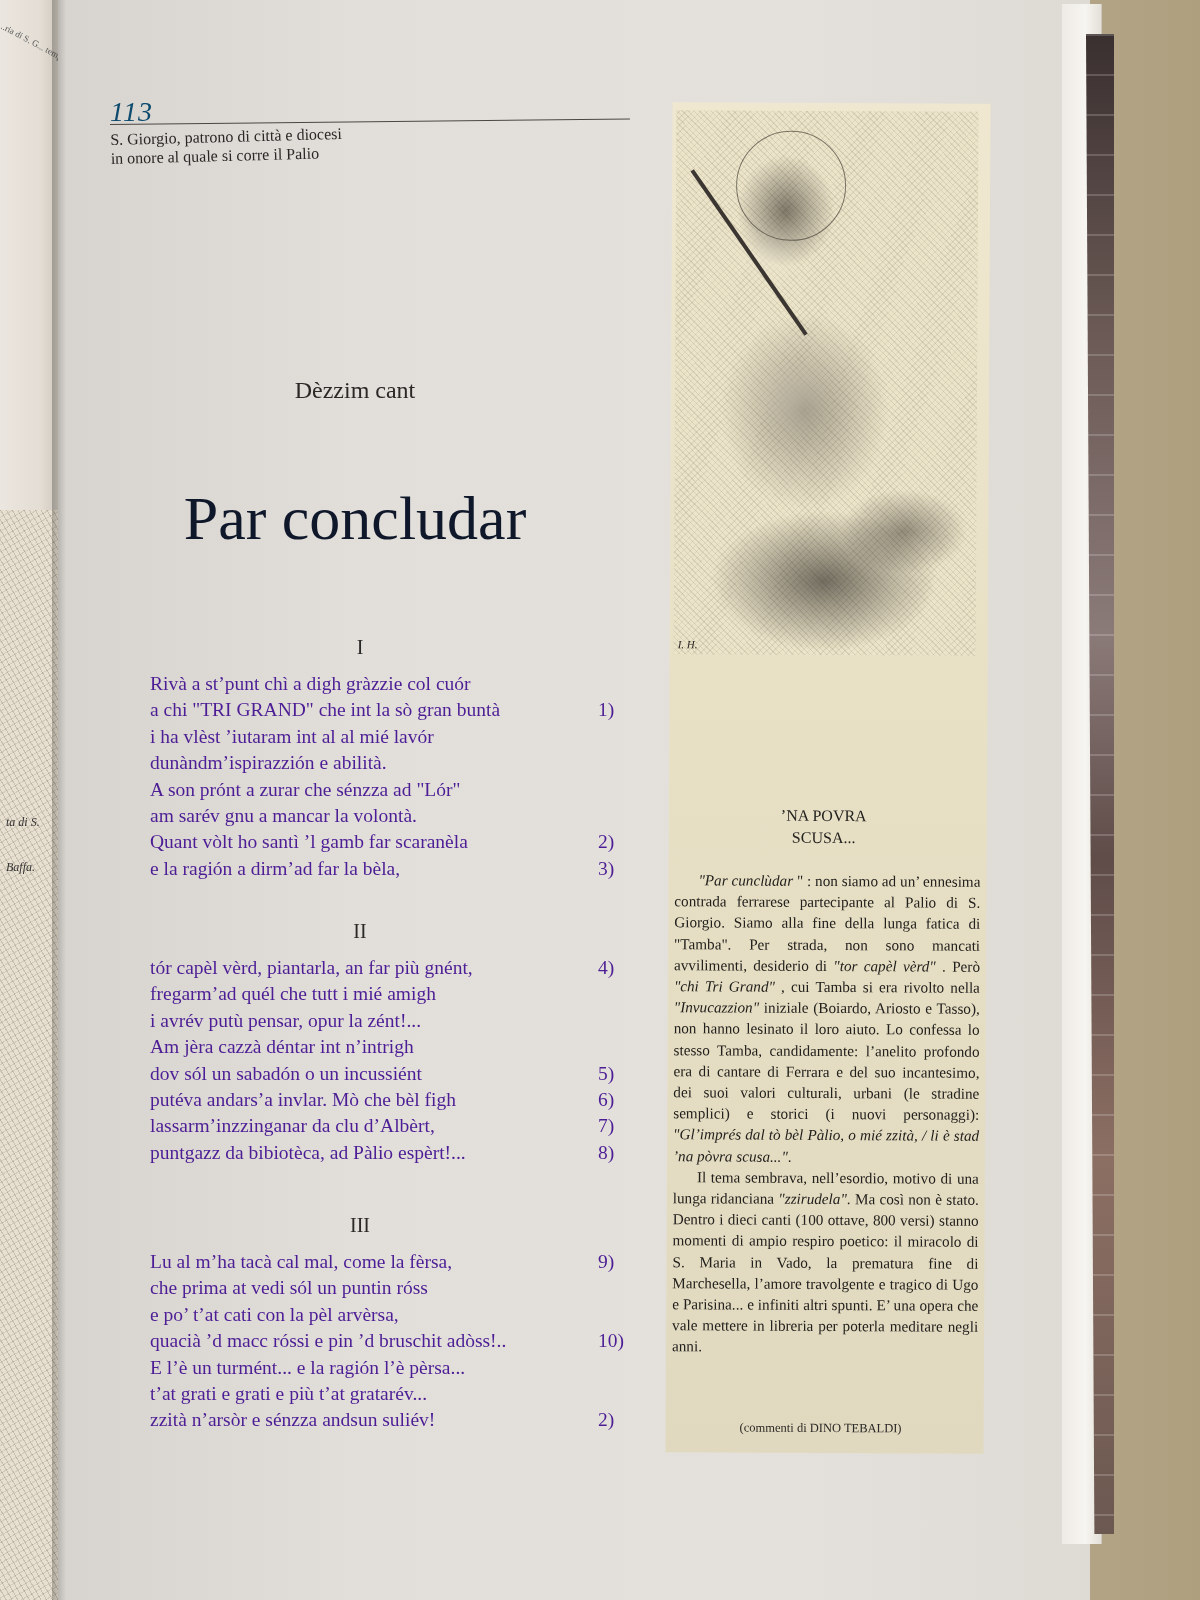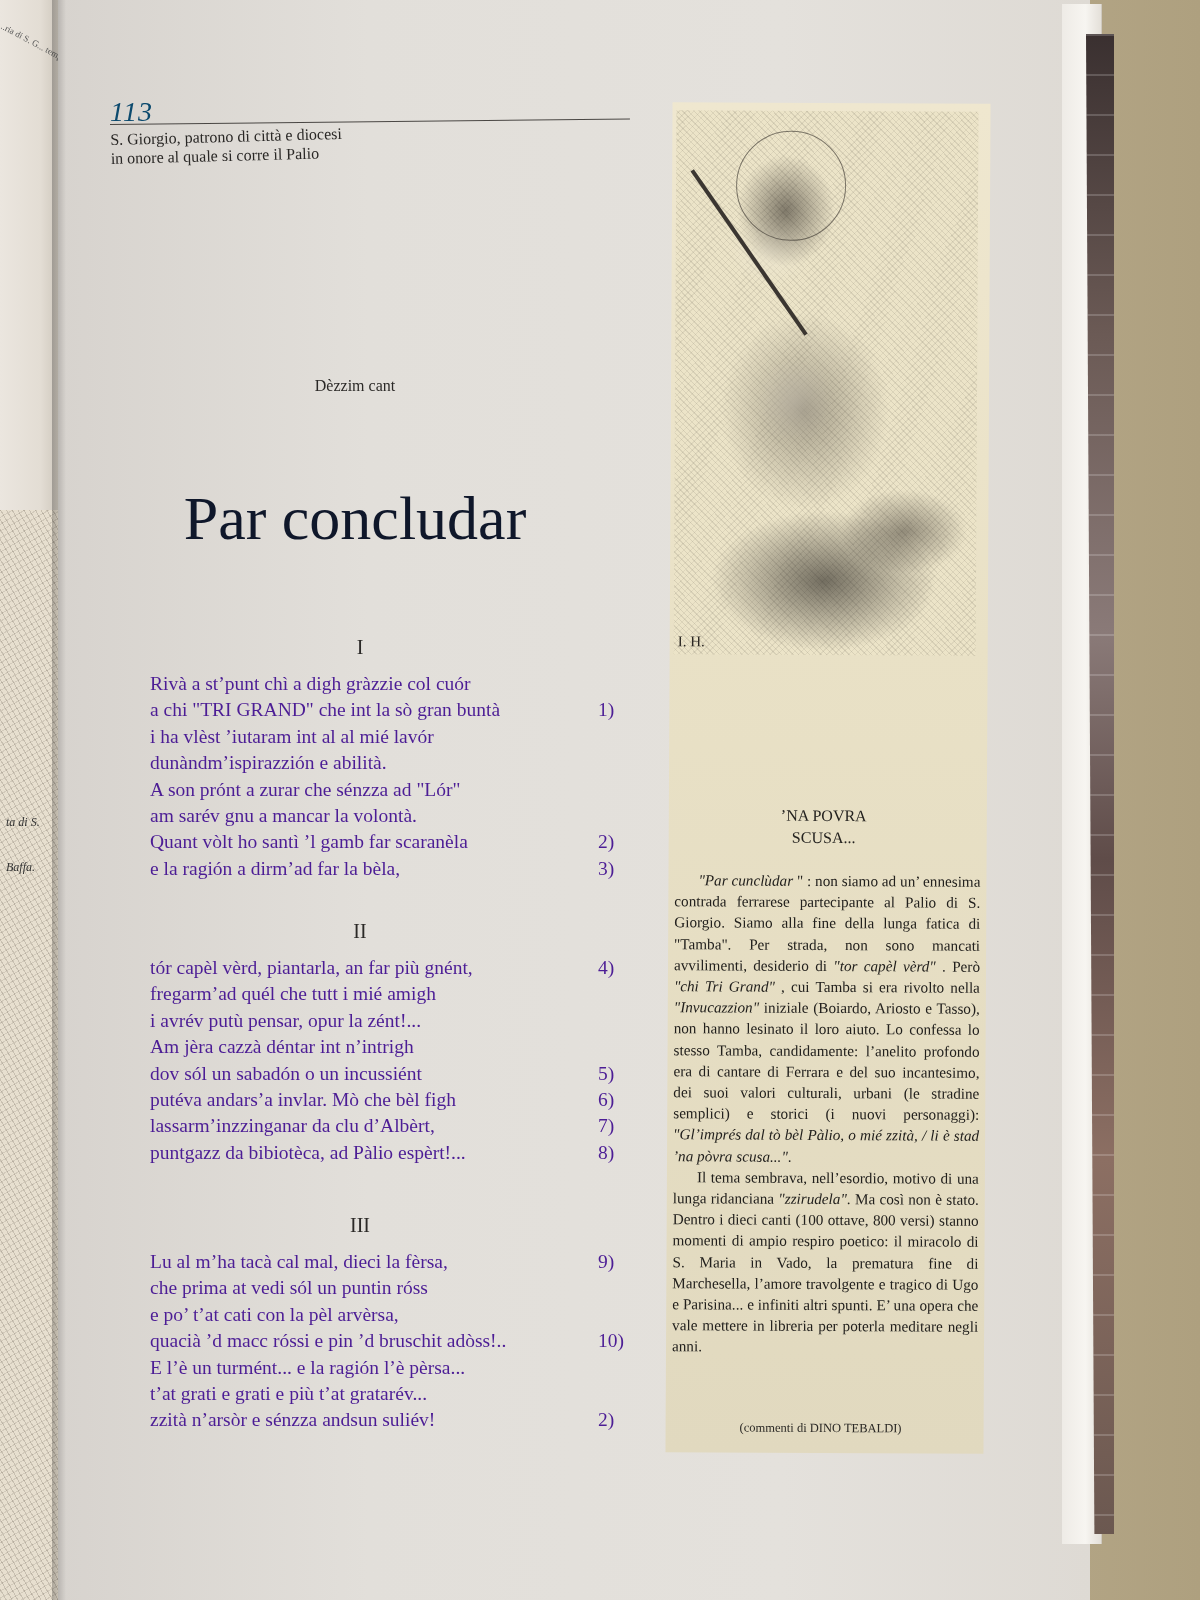--- a/index.html
+++ b/index.html
@@ -72,21 +72,21 @@
       background: #4a4744; transform: rotate(-0.6deg); transform-origin: left;
     }
     .header-caption {
       margin-top: 4px; font-size: 16px; line-height: 19px; color: #2a2826;
       transform: rotate(-1.5deg); transform-origin: left top;
     }
 
     
     .canto-label {
       position: absolute; left: 150px; top: 377px; width: 410px;
-      text-align: center; font-size: 16px; color: #2b2927;
+      text-align: center; font-size: 24px; color: #2b2927;
     }
     .poem-title {
       position: absolute; left: 140px; top: 482px; width: 430px;
       text-align: center; font-size: 62px; line-height: 72px; color: #0f172a;
     }
     .stanza { position: absolute; left: 150px; width: 480px; }
     .stanza-num {
       width: 420px; text-align: center; font-size: 20px; margin-bottom: 12px; color: #2b2927;
     }
     .verse {
@@ -122,21 +122,21 @@
     }
     .engraving .halo {
       position: absolute; left: 60px; top: 20px; width: 110px; height: 110px;
       border: 1px solid rgba(50,45,40,0.6); border-radius: 50%;
     }
     .engraving .palm {
       position: absolute; left: 14px; top: 60px; width: 4px; height: 200px;
       background: #3b3631; transform: rotate(-35deg); transform-origin: top;
     }
     .engraving .monogram {
-      position: absolute; left: 4px; bottom: 4px; font-size: 15px; color: #2b2723;
+      position: absolute; left: 4px; bottom: 4px; font-size: 11px; font-style: italic; color: #2b2723;
     }
     .sidebar-title {
       position: absolute; left: 0; top: 702px; width: 310px;
       text-align: center; font-size: 16px; line-height: 22px; color: #24221f;
     }
     .sidebar-body {
       position: absolute; left: 6px; top: 767px; width: 306px;
       font-size: 15.2px; line-height: 21.2px; text-align: justify; color: #22201d;
     }
     .sidebar-body p { text-indent: 24px; }
@@ -195,21 +195,21 @@
   <div class="verse"><span>i avrév putù pensar, opur la zént!...</span><span class="note"></span></div>
   <div class="verse"><span>Am jèra cazzà déntar int n’intrigh</span><span class="note"></span></div>
   <div class="verse"><span>dov sól un sabadón o un incussiént</span><span class="note">5)</span></div>
   <div class="verse"><span>putéva andars’a invlar. Mò che bèl figh</span><span class="note">6)</span></div>
   <div class="verse"><span>lassarm’inzzinganar da clu d’Albèrt,</span><span class="note">7)</span></div>
   <div class="verse"><span>puntgazz da bibiotèca, ad Pàlio espèrt!...</span><span class="note">8)</span></div>
 </div>
 
 <div class="stanza stanza-3">
   <div class="stanza-num">III</div>
-  <div class="verse"><span>Lu al m’ha tacà cal mal, dieci la fèrsa,</span><span class="note">9)</span></div>
+  <div class="verse"><span>Lu al m’ha tacà cal mal, come la fèrsa,</span><span class="note">9)</span></div>
   <div class="verse"><span>che prima at vedi sól un puntin róss</span><span class="note"></span></div>
   <div class="verse"><span>e po’ t’at cati con la pèl arvèrsa,</span><span class="note"></span></div>
   <div class="verse"><span>quacià ’d macc róssi e pin ’d bruschit adòss!..</span><span class="note">10)</span></div>
   <div class="verse"><span>E l’è un turmént... e la ragión l’è pèrsa...</span><span class="note"></span></div>
   <div class="verse"><span>t’at grati e grati e più t’at gratarév...</span><span class="note"></span></div>
   <div class="verse"><span>zzità n’arsòr e sénzza andsun suliév!</span><span class="note">2)</span></div>
 </div>
 
 <div class="sidebar">
   <div class="engraving" title="Engraving of S. Giorgio with halo, plumed helmet and palm frond">

